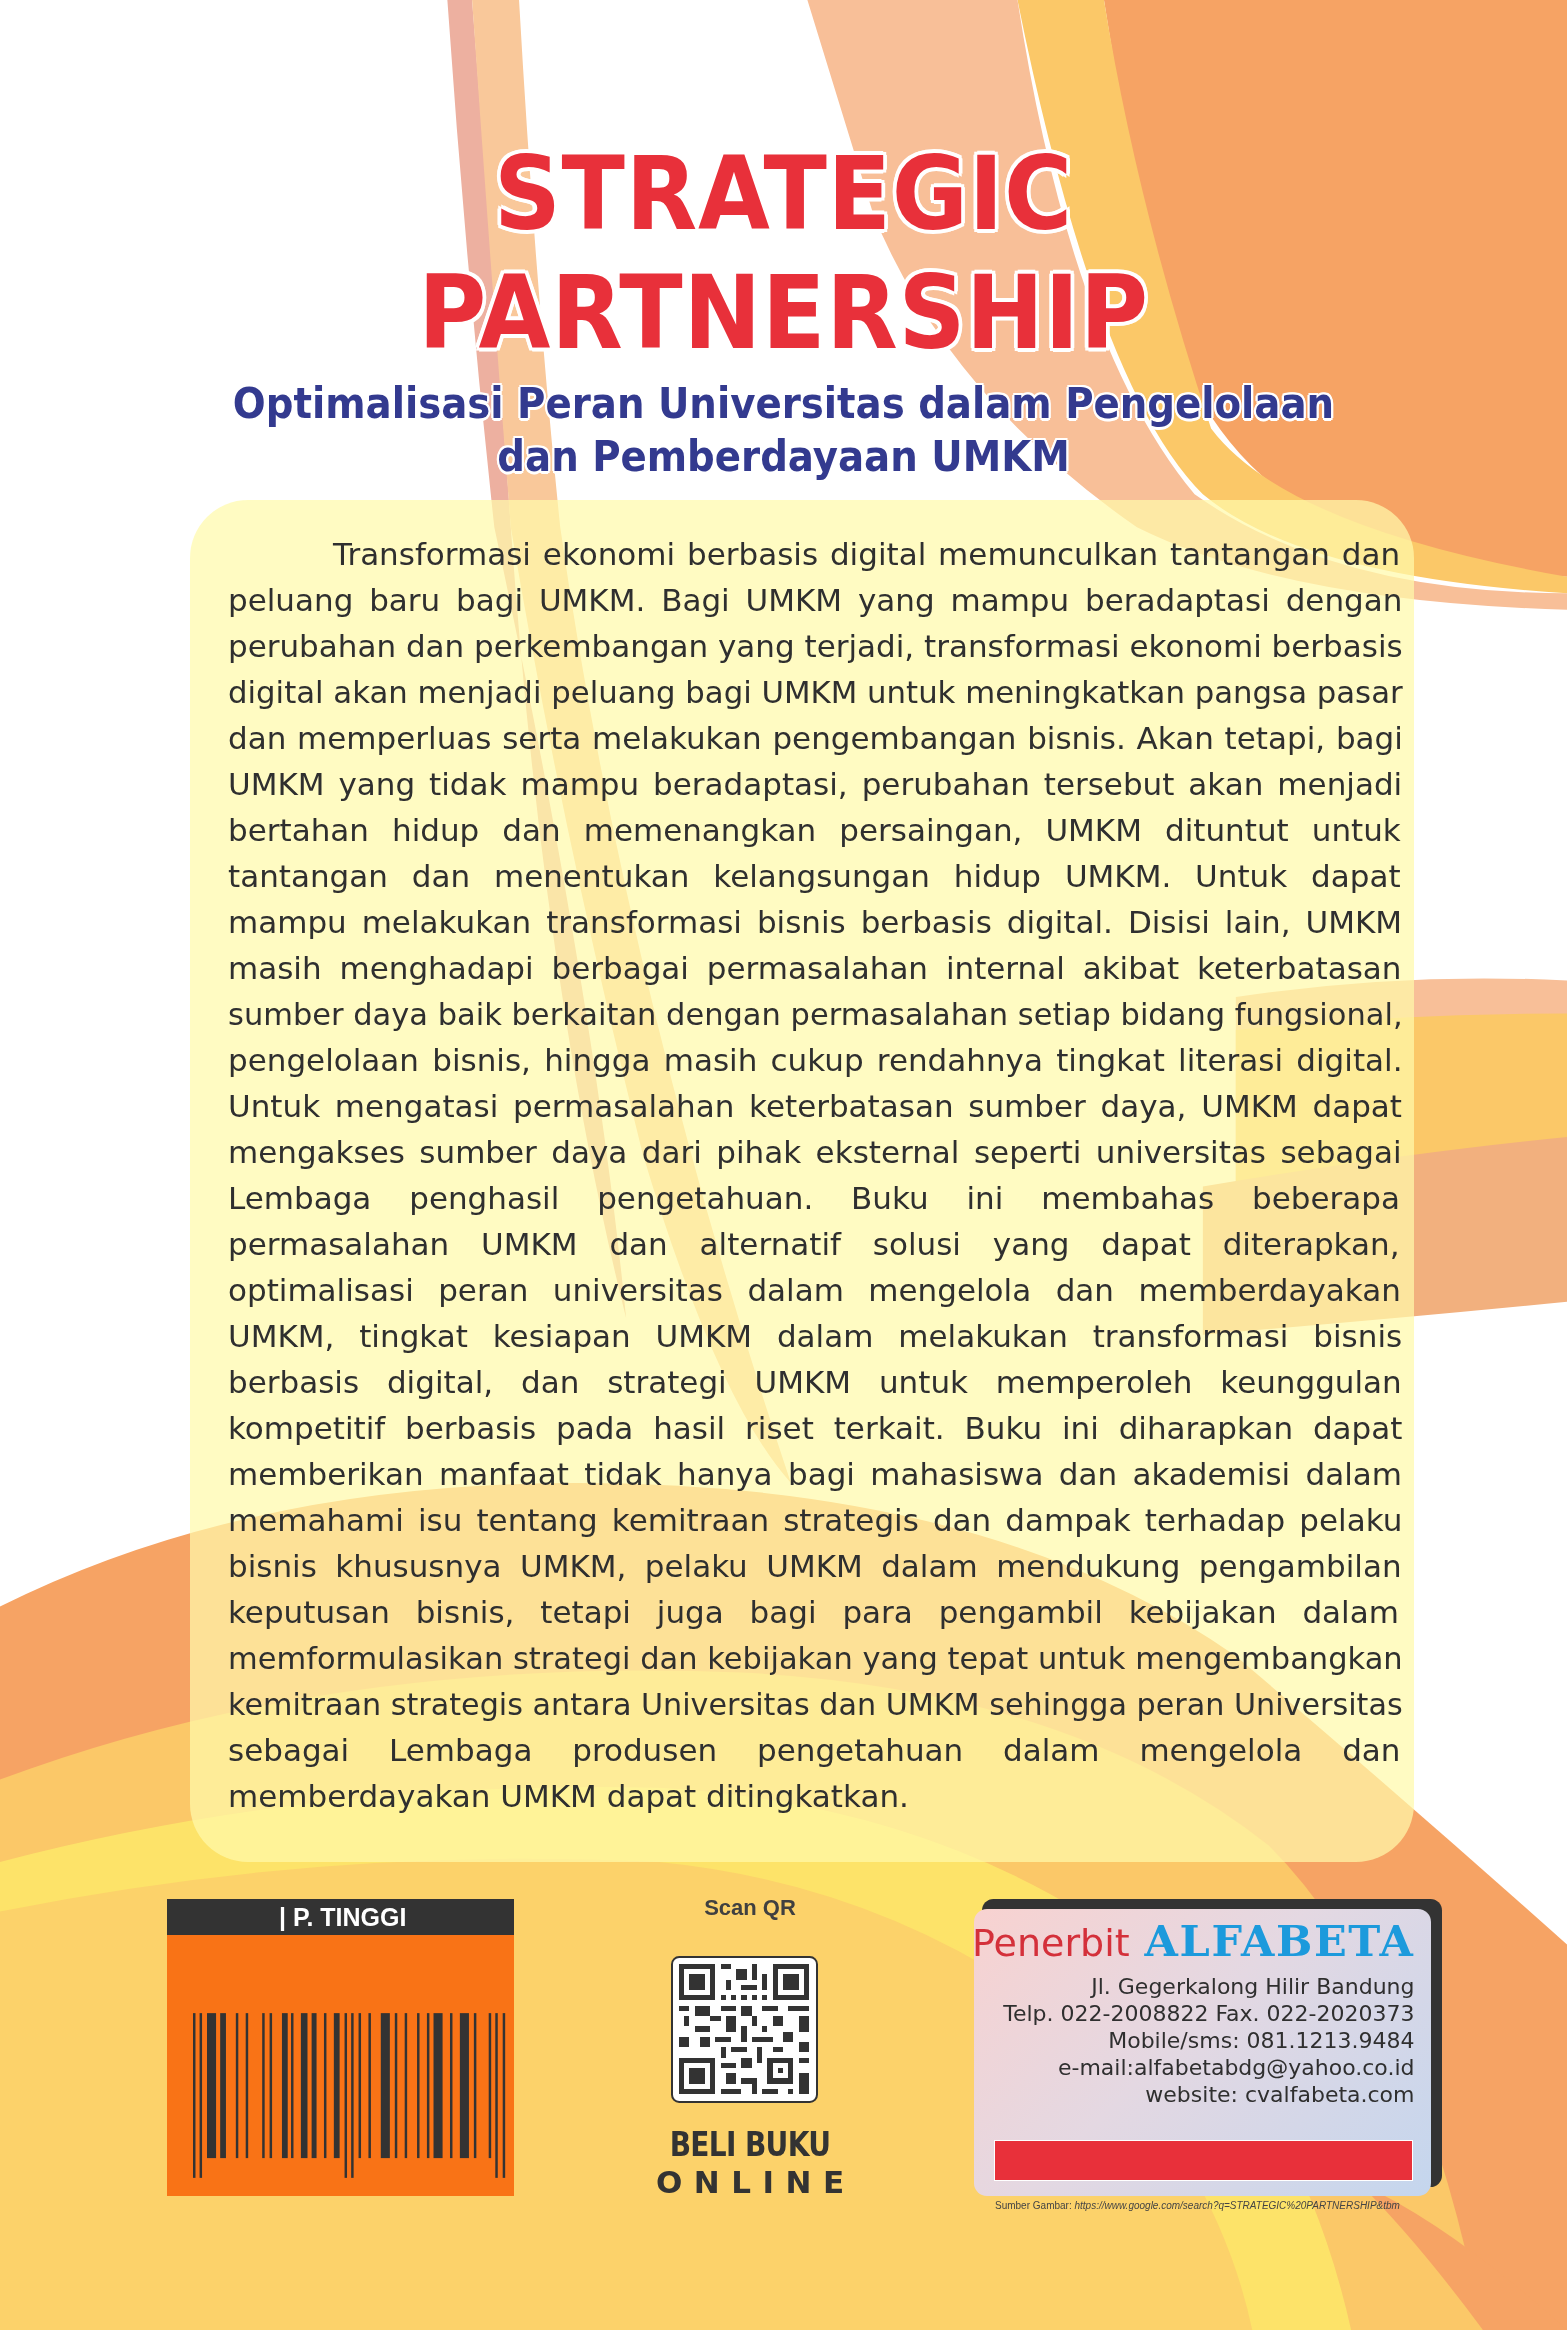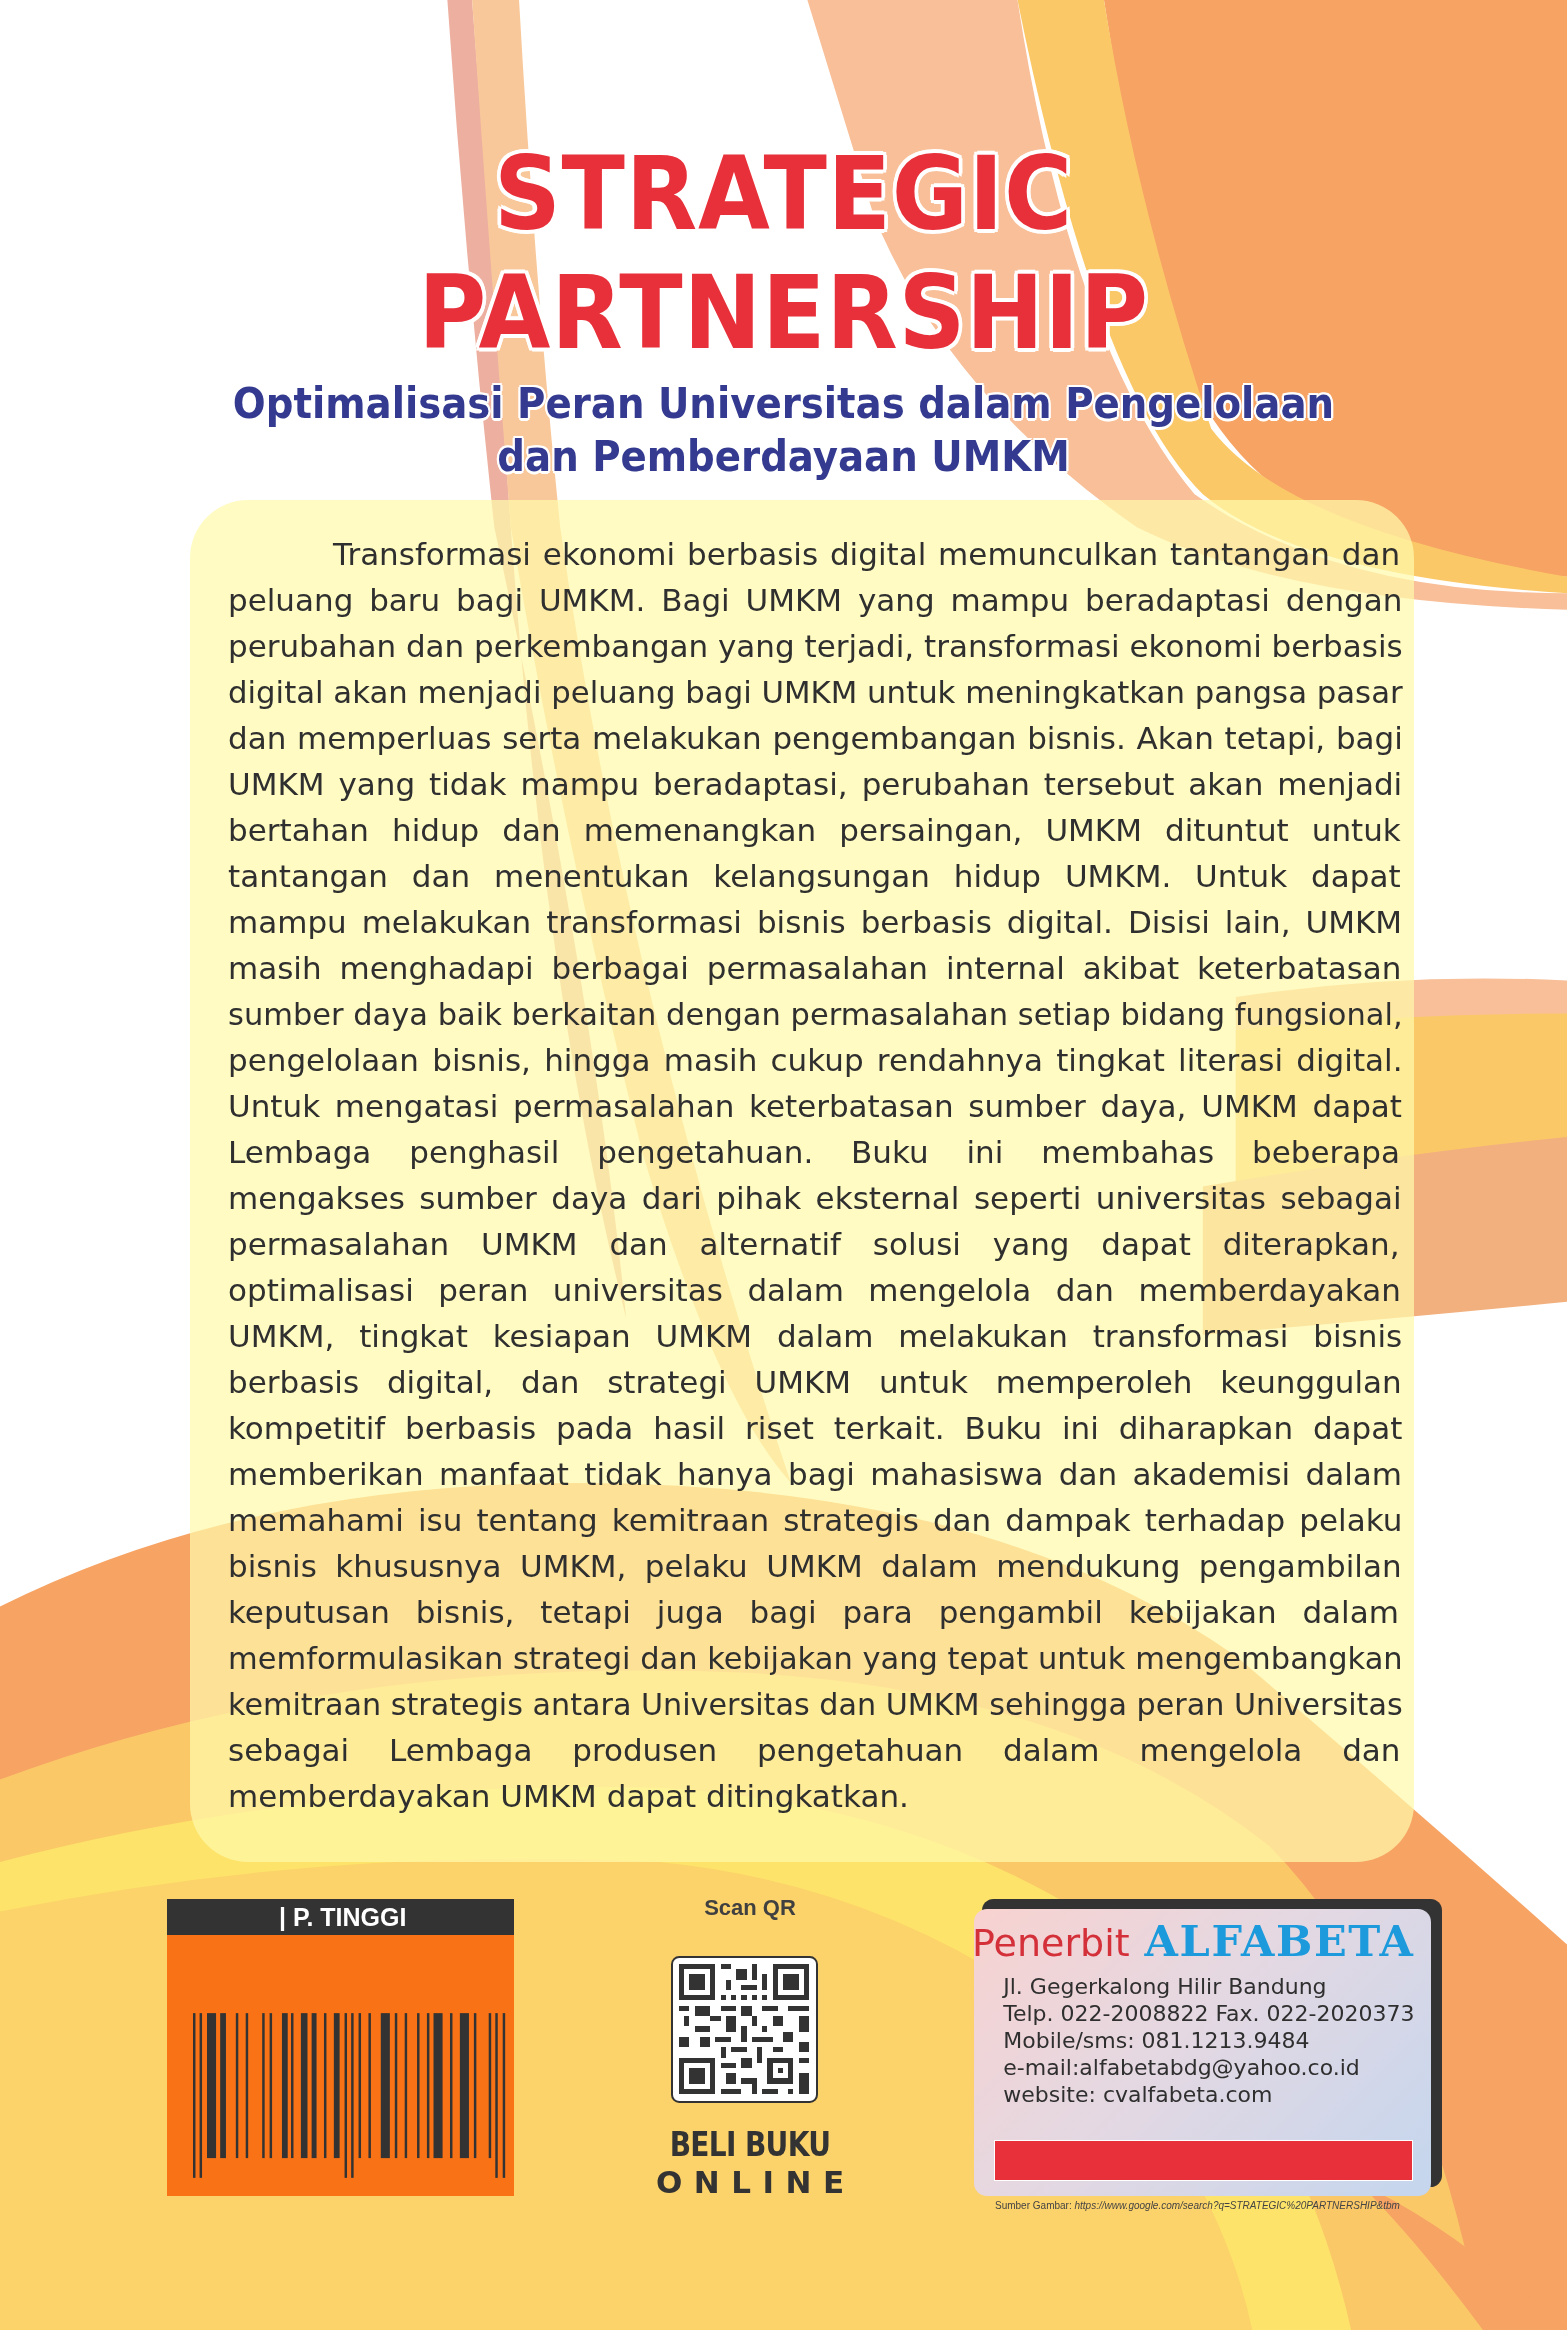--- a/index.html
+++ b/index.html
@@ -39,21 +39,21 @@
   .buy2 { font-size:31px; line-height:36px; letter-spacing:11.5px; padding-left:11.5px; }
 
   
   .pub-box { left:974px; top:1899px; width:468px; height:368px; z-index:2;padding-left:30px; }
   .pub-shadow { position:absolute; left:8.2px; top:0; width:460px; height:288px; background:#333; border-radius:11.5px; }
   .pub-card { position:absolute; left:0; top:10px; width:457px; height:287px; border-radius:13px;
               background:linear-gradient(135deg, #F8D2D0 0%, #E4D8E2 45%, #C4D6EE 100%); }
   .pub-head { position:absolute; right:16.5px; top:6.6px; white-space:nowrap; }
   .pub-penerbit { font-family:"DejaVu Sans", sans-serif; font-size:38px; color:#D4303A; }
   .pub-alfabeta { font-family:"DejaVu Serif", serif; font-weight:bold; font-size:43px; color:#1C9ADC; letter-spacing:1.6px; margin-left:15px; }
-  .pub-lines { position:absolute; right:16.5px; top:64px; text-align:left; font-family:"DejaVu Sans", sans-serif; font-size:22px; line-height:27px; color:#2f2f2f; }
+  .pub-lines { position:absolute; right:16.5px; top:64px; text-align:right; font-family:"DejaVu Sans", sans-serif; font-size:22px; line-height:27px; color:#2f2f2f; }
   .pub-red { position:absolute; left:20px; top:231px; width:419px; height:41px; background:#E8303A; border:1.6px solid #fff; box-sizing:border-box; }
   .source { left:995px; top:2200px; font-size:10px; color:#444; white-space:nowrap; }
   .source em { }
 </style>
 </head>
 <body>
 
 <svg id="bg" viewBox="0 0 1902 2828" xmlns="http://www.w3.org/2000/svg">
   <rect width="1902" height="2828" fill="#ffffff"></rect>
 
@@ -88,22 +88,22 @@
   <span class="body-line" style="white-space: nowrap; display: block; transform-origin: left center; transform: scaleX(0.992149); text-align-last: left;">digital akan menjadi peluang bagi UMKM untuk meningkatkan pangsa pasar</span>
   <span class="body-line" style="white-space: nowrap; word-spacing: 0.9px; text-align-last: left;">dan memperluas serta melakukan pengembangan bisnis. Akan tetapi, bagi</span>
   <span class="body-line" style="white-space: nowrap; word-spacing: 4.1px; text-align-last: left;">UMKM yang tidak mampu beradaptasi, perubahan tersebut akan menjadi</span>
   <span class="body-line" style="white-space: nowrap; word-spacing: 13.2px; text-align-last: left;">bertahan hidup dan memenangkan persaingan, UMKM dituntut untuk</span>
   <span class="body-line" style="white-space: nowrap; word-spacing: 14px; text-align-last: left;">tantangan dan menentukan kelangsungan hidup UMKM. Untuk dapat</span>
   <span class="body-line" style="white-space: nowrap; word-spacing: 5.1px; text-align-last: left;">mampu melakukan transformasi bisnis berbasis digital. Disisi lain, UMKM</span>
   <span class="body-line" style="white-space: nowrap; word-spacing: 8px; text-align-last: left;">masih menghadapi berbagai permasalahan internal akibat keterbatasan</span>
   <span class="body-line" style="white-space: nowrap; display: block; transform-origin: left center; transform: scaleX(0.983385); text-align-last: left;">sumber daya baik berkaitan dengan permasalahan setiap bidang fungsional,</span>
   <span class="body-line" style="white-space: nowrap; word-spacing: 3.4px; text-align-last: left;">pengelolaan bisnis, hingga masih cukup rendahnya tingkat literasi digital.</span>
   <span class="body-line" style="white-space: nowrap; word-spacing: 4.9px; text-align-last: left;">Untuk mengatasi permasalahan keterbatasan sumber daya, UMKM dapat</span>
+  <span class="body-line" style="white-space: nowrap; word-spacing: 4.6px; text-align-last: left;">mengakses sumber daya dari pihak eksternal seperti universitas sebagai</span>
   <span class="body-line" style="white-space: nowrap; word-spacing: 28px; text-align-last: left;">Lembaga penghasil pengetahuan. Buku ini membahas beberapa</span>
-  <span class="body-line" style="white-space: nowrap; word-spacing: 4.6px; text-align-last: left;">mengakses sumber daya dari pihak eksternal seperti universitas sebagai</span>
   <span class="body-line" style="white-space: nowrap; word-spacing: 22px; text-align-last: left;">permasalahan UMKM dan alternatif solusi yang dapat diterapkan,</span>
   <span class="body-line" style="white-space: nowrap; word-spacing: 14.6px; text-align-last: left;">optimalisasi peran universitas dalam mengelola dan memberdayakan</span>
   <span class="body-line" style="white-space: nowrap; word-spacing: 15px; text-align-last: left;">UMKM, tingkat kesiapan UMKM dalam melakukan transformasi bisnis</span>
   <span class="body-line" style="white-space: nowrap; word-spacing: 18px; text-align-last: left;">berbasis digital, dan strategi UMKM untuk memperoleh keunggulan</span>
   <span class="body-line" style="white-space: nowrap; word-spacing: 10px; text-align-last: left;">kompetitif berbasis pada hasil riset terkait. Buku ini diharapkan dapat</span>
   <span class="body-line" style="white-space: nowrap; word-spacing: 5.5px; text-align-last: left;">memberikan manfaat tidak hanya bagi mahasiswa dan akademisi dalam</span>
   <span class="body-line" style="white-space: nowrap; word-spacing: 4.2px; text-align-last: left;">memahami isu tentang kemitraan strategis dan dampak terhadap pelaku</span>
   <span class="body-line" style="white-space: nowrap; word-spacing: 8.6px; text-align-last: left;">bisnis khususnya UMKM, pelaku UMKM dalam mendukung pengambilan</span>
   <span class="body-line" style="white-space: nowrap; word-spacing: 16px; text-align-last: left;">keputusan bisnis, tetapi juga bagi para pengambil kebijakan dalam</span>
   <span class="body-line" style="white-space: nowrap; display: block; transform-origin: left center; transform: scaleX(0.98359); text-align-last: left;">memformulasikan strategi dan kebijakan yang tepat untuk mengembangkan</span>

